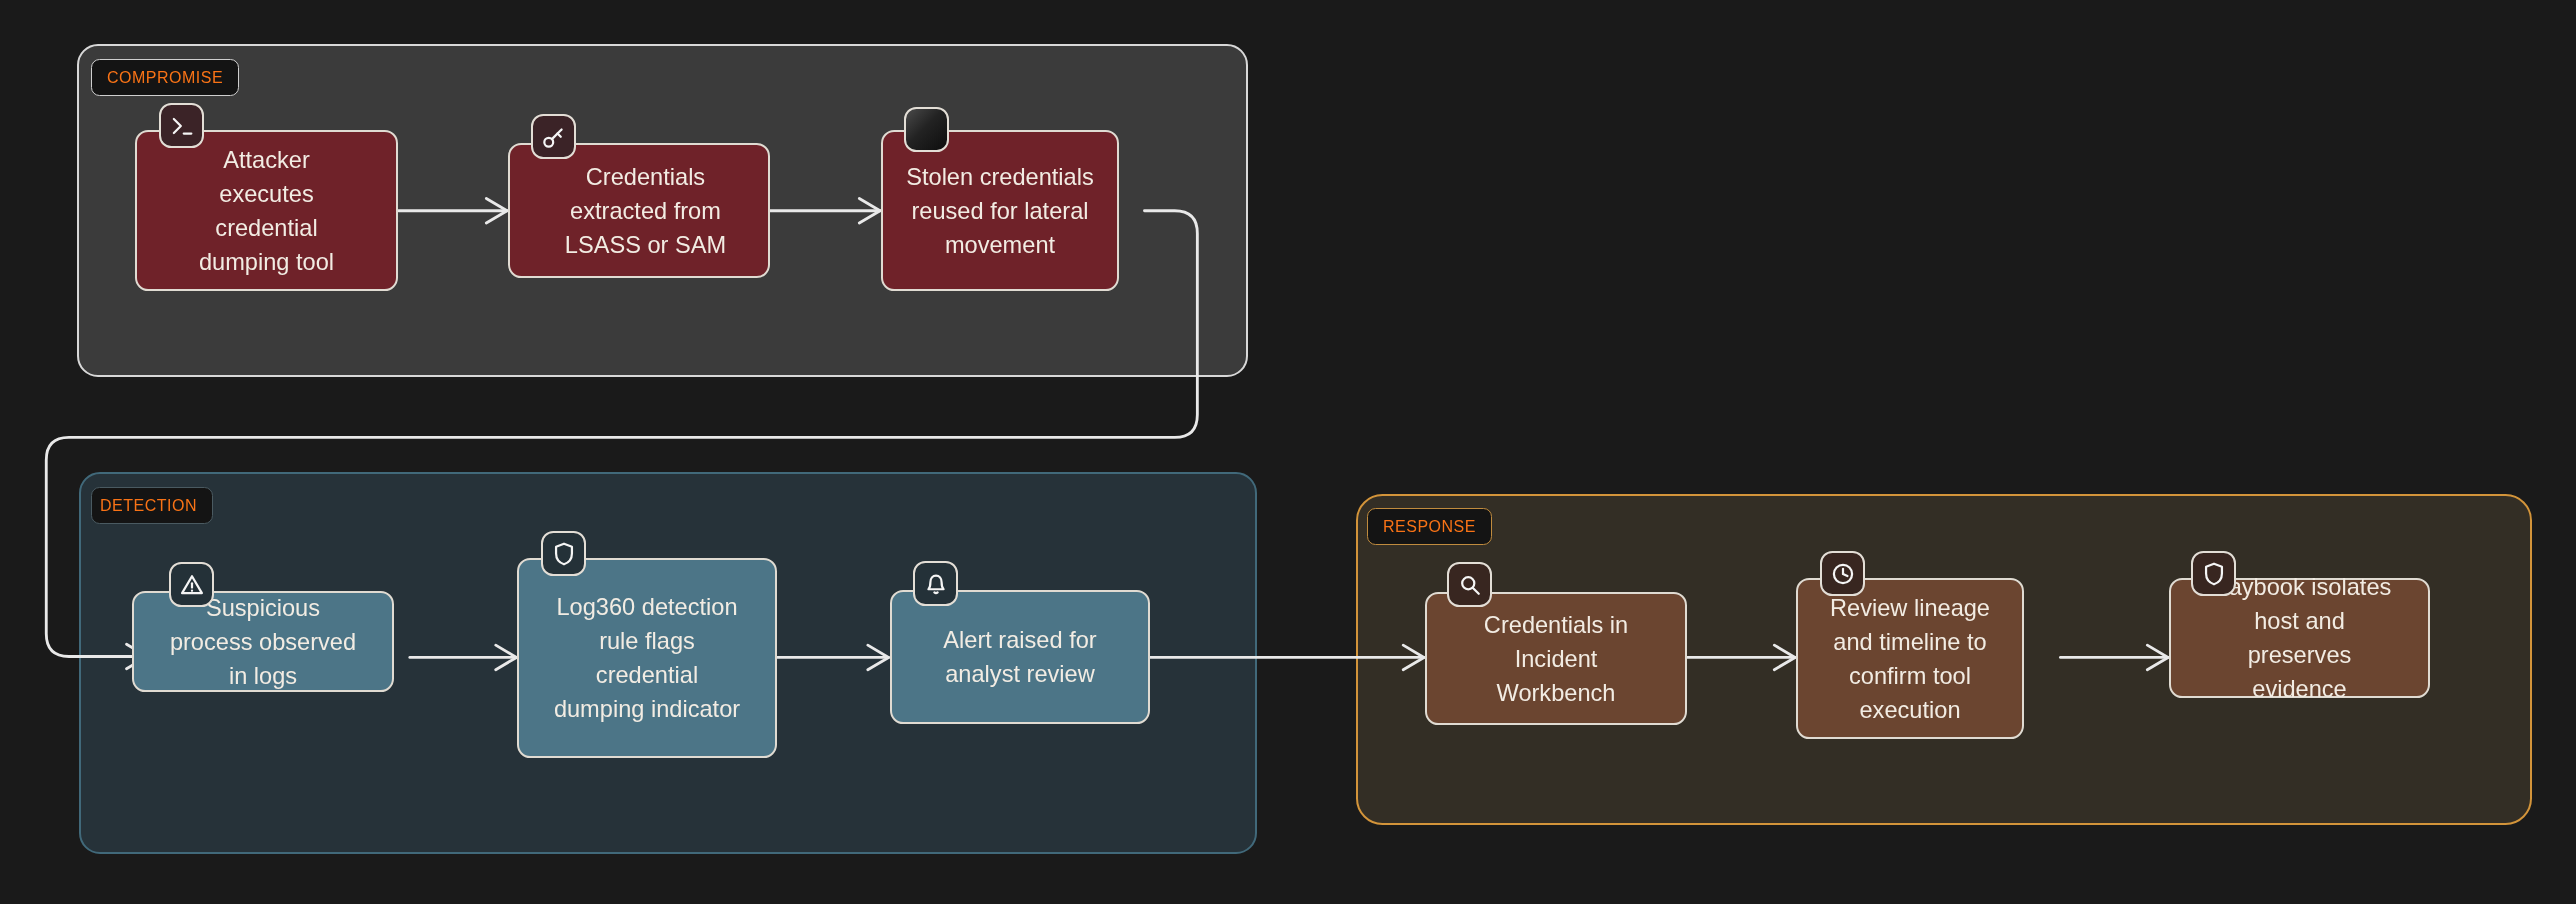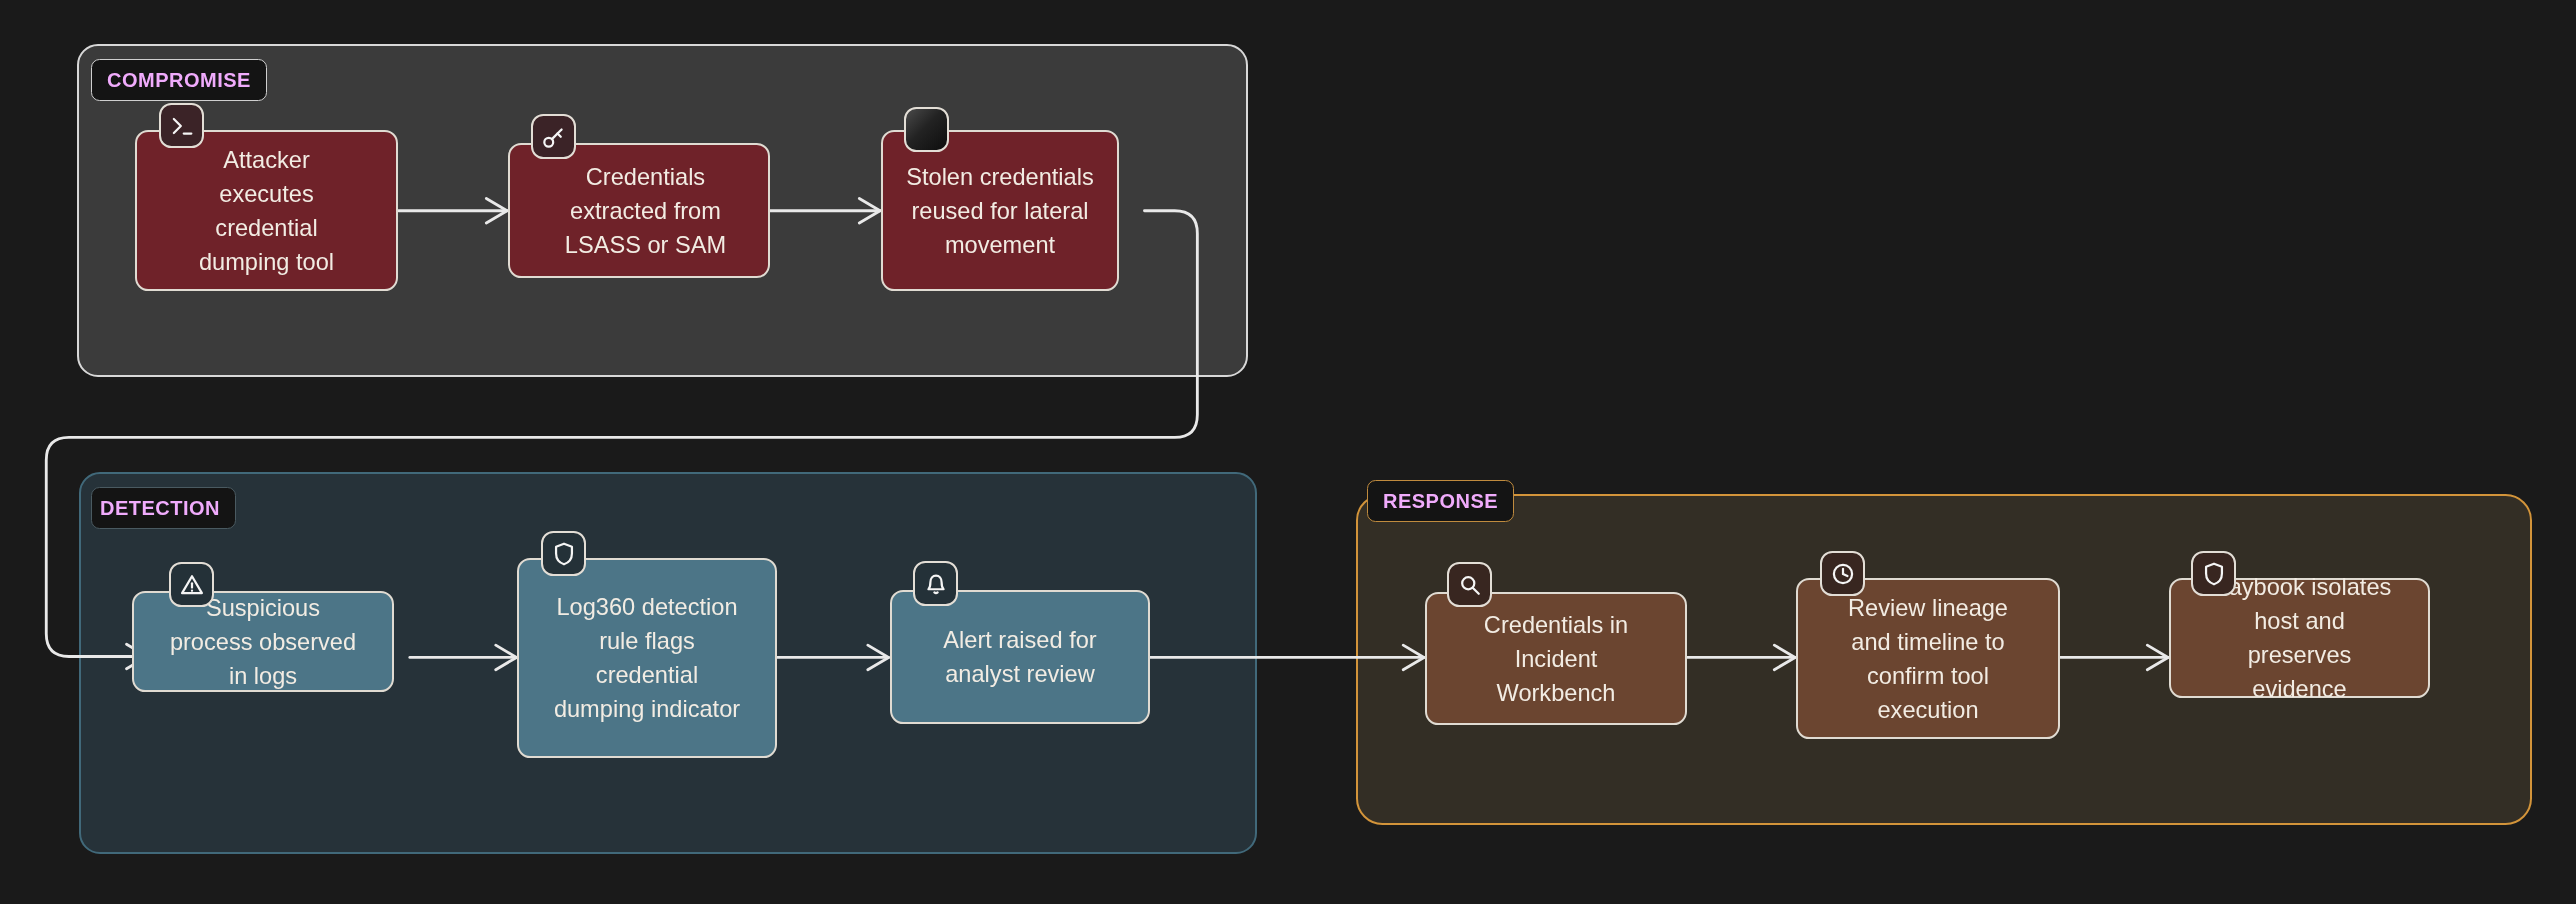--- a/index.html
+++ b/index.html
@@ -7,26 +7,26 @@
     position:relative;width:2576px;height:905px;background:#1a1a1a;
     font-family:"Liberation Sans",sans-serif;overflow:hidden;
   }
   
   .group{position:absolute;border-radius:21px;box-sizing:border-box;}
   .group.compromise{left:77px;top:44px;width:1171px;height:333px;background:#3b3b3b;border:2.8px solid #d8d8d8;}
   .group.detection {left:79px;top:472px;width:1178px;height:382px;background:#263239;border:2.8px solid #41697a;}
   .group.response  {left:1356px;top:494px;width:1176px;height:331px;background:#332e25;border:2.8px solid #d3943a;border-radius:26.4px;}
   
   .group-badge{
-    position:absolute;background:#141414;color:#f0abfc;font-weight:bold;font-size:20px;
+    position:absolute;background:#141414;color:#f97316;font-weight:normal;font-size:16px;
     letter-spacing:0.5px;padding:8.5px 15px;border-radius:8.5px;box-sizing:border-box;white-space:nowrap;
   }
   .group-badge.gb-compromise{left:91px;top:59px;border:1.9px solid #cfcfcf;}
   .group-badge.gb-detection {left:91px;top:487px;border:1.9px solid #4a5a61;padding-left:8px;}
-  .group-badge.gb-response  {left:1367px;top:480px;border:1.9px solid #c08b3e;}
+  .group-badge.gb-response  {left:1367px;top:508px;border:1.9px solid #c08b3e;}
   
   svg.edges{position:absolute;left:0;top:0;z-index:3;}
   
   .node{
     position:absolute;z-index:4;box-sizing:border-box;border:2.8px solid #e0dbd2;border-radius:13.2px;
     display:flex;align-items:center;justify-content:center;text-align:center;
     color:#f2ece3;font-size:23.6px;line-height:34px;
   }
   .node.red  {background:#6f2229;}
   .node.teal {background:#4c7587;}
@@ -108,21 +108,21 @@
     </div>
   <div class="node teal" style="left:517px;top:558px;width:260px;height:200px;">
       <span class="node-label w198">Log360 detection rule flags credential dumping indicator</span>
     </div>
   <div class="node teal" style="left:890px;top:590px;width:260px;height:134px;">
       <span class="node-label w198">Alert raised for analyst review</span>
     </div>
   <div class="node brown" style="left:1425px;top:592px;width:262px;height:133px;">
       <span class="node-label w198">Credentials in Incident Workbench</span>
     </div>
-  <div class="node brown" style="left:1796px;top:578px;width:264px;height:161px;">
+  <div class="node brown" style="left:1796px;top:578px;width:228px;height:161px;">
       <span class="node-label w198">Review lineage and timeline to confirm tool execution</span>
     </div>
   <div class="node brown" style="left:2169px;top:578px;width:261px;height:120px;">
       <span class="node-label w200">Playbook isolates host and preserves evidence</span>
     </div>
 
   <div class="badge bred" style="left:159px;top:103px;">
     <svg width="28" height="28" viewBox="0 0 24 24" stroke="#f5f5f5" stroke-width="1.9" fill="none" stroke-linecap="round" stroke-linejoin="round">
       <polyline points="5,6 11,12 5,18"></polyline>
         <line x1="13.5" y1="18.5" x2="20" y2="18.5"></line>

